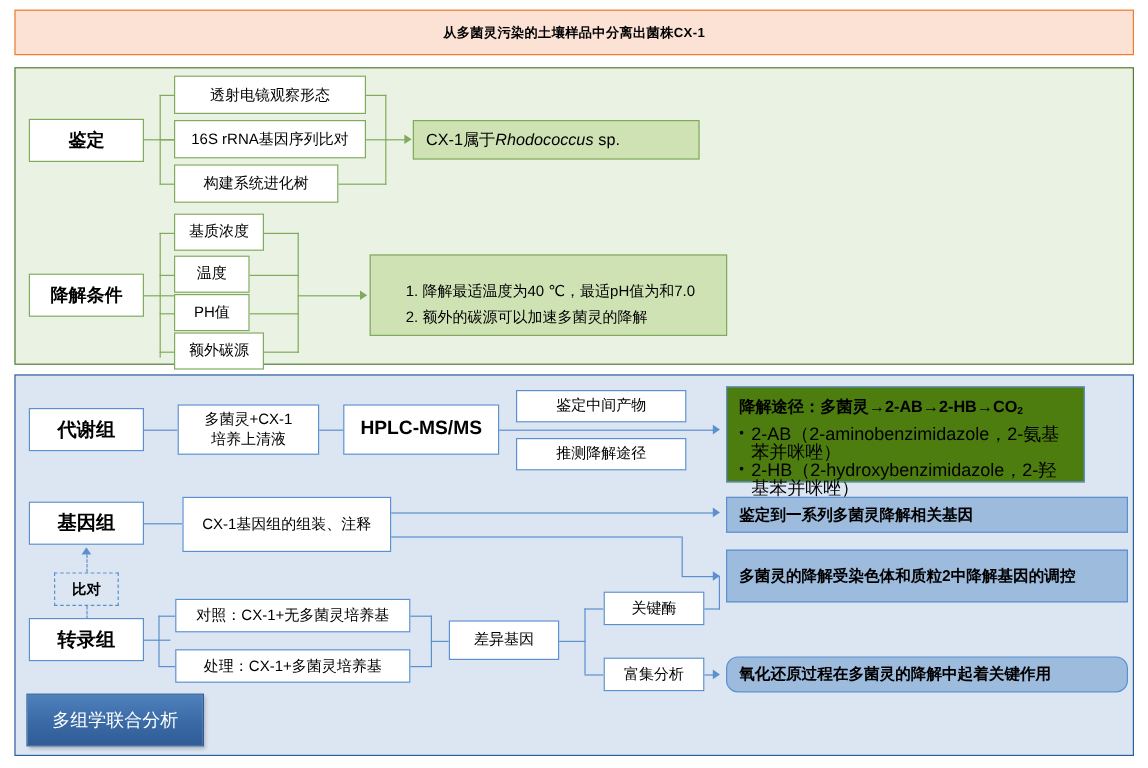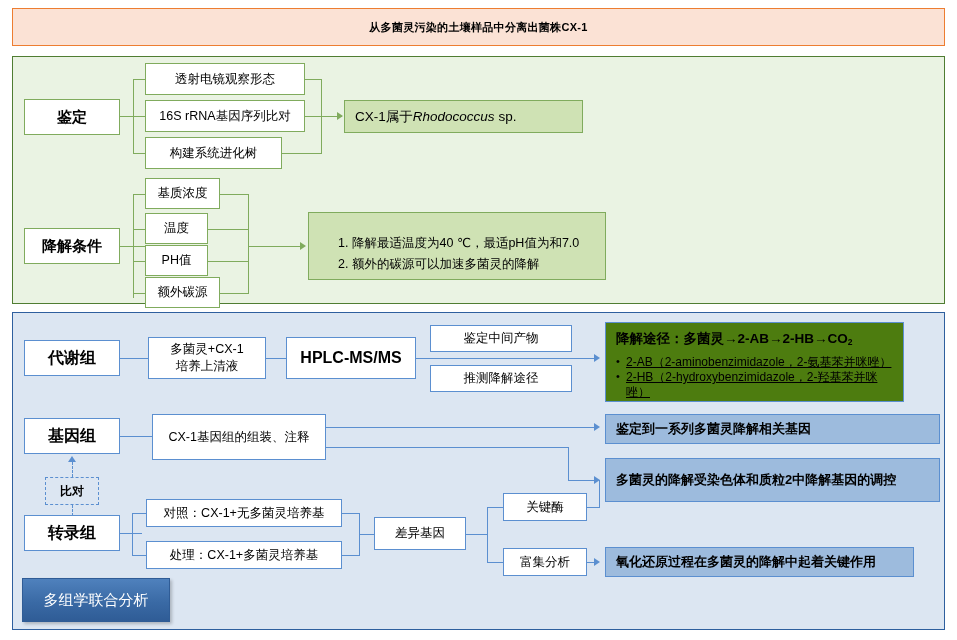--- a/index.html
+++ b/index.html
@@ -75,21 +75,21 @@
     border-bottom:6px solid #5b8fd0;}
 
   
   .pathway{
     left:605px;top:322px;width:299px;height:80px;
     background:#4d7c0f;border:1px solid #5b8fd0;
     padding:6px 9px 0 10px;box-sizing:border-box;
   }
   .pathway .pw-title{font-size:13.5px;font-weight:bold;color:#000;line-height:19px;}
   .pathway ul{margin:3px 0 0 0;padding:0;list-style:none;}
-  .pathway li{font-size:12px;color:#000;line-height:15px;padding-left:10px;position:relative;text-decoration:underline;}
+  .pathway li{font-size:15px;color:#000;line-height:15px;padding-left:10px;position:relative;}
   .pathway li:before{content:"\2022";position:absolute;left:0;top:-1px;font-size:11px;}
   .sub{font-size:8.5px;vertical-align:-2px;}
 
   
   .numlist{
     left:308px;top:212px;width:298px;height:68px;
     background:#cfe2b4;border:1px solid #80ab5d;
     padding:7px 8px 0 8px;box-sizing:border-box;
   }
   .numlist ol{margin:13px;padding:0 0 0 22px;list-style:decimal;}
@@ -241,17 +241,17 @@
 
   <div class="abs ctr bbox" style="left:503px;top:493px;width:84px;height:28px;">关键酶</div>
   <div class="abs ctr bbox" style="left:503px;top:548px;width:84px;height:28px;font-family:Liberation Mono, monospace;">富集分析</div>
 
   <div class="lnb" style="left:587px;top:507px;width:13px;height:1px;"></div>
   <div class="lnb" style="left:599px;top:480px;width:1px;height:28px;"></div>
 
   <div class="lnb" style="left:587px;top:562px;width:9px;height:1px;"></div>
   <div class="arrow-b" style="left:594px;top:558px;"></div>
 
-  <div class="abs ctr bresult pad" style="left:605px;top:547px;width:309px;height:30px;">氧化还原过程在多菌灵的降解中起着关键作用</div>
+  <div class="abs ctr bresult pad" style="left:605px;top:547px;width:335px;height:30px;border-radius:10px;">氧化还原过程在多菌灵的降解中起着关键作用</div>
 
   <div class="abs ctr ribbon">多组学联合分析</div>
 
 </div>
 
 </body></html>

